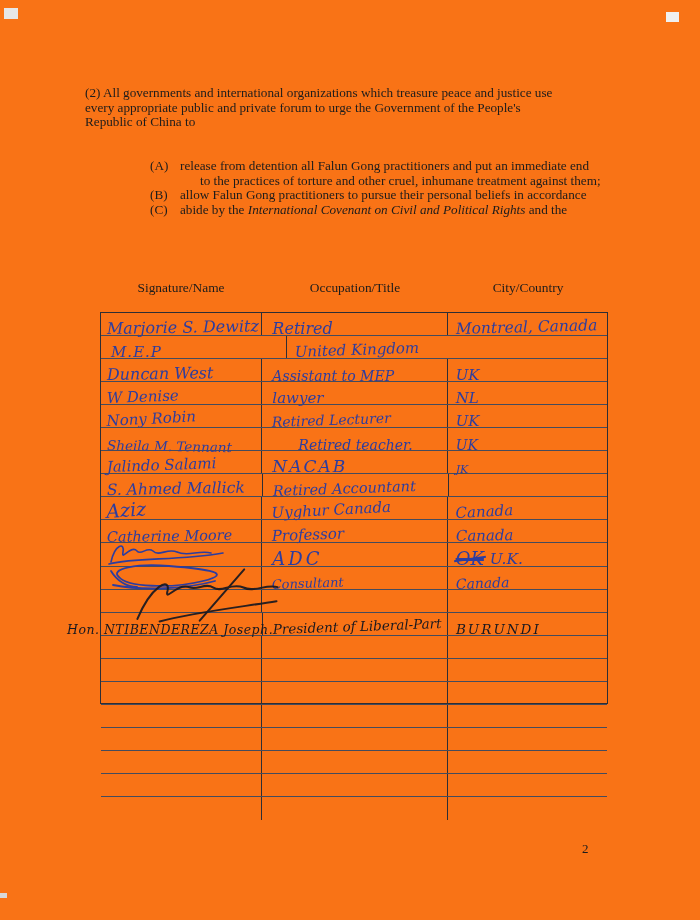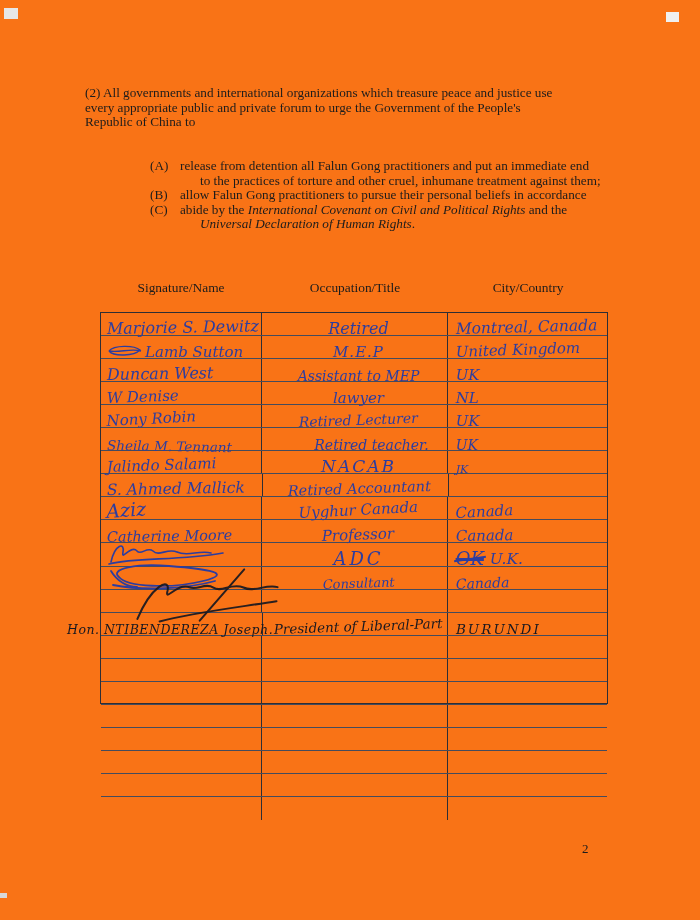--- a/index.html
+++ b/index.html
@@ -31,21 +31,21 @@
 
   
   .sig-table{
     position:absolute; left:100px; top:312px; width:508px; height:392px;
     border:1.6px solid #2e2e35; box-sizing:border-box;
   }
   .row{display:flex; height:23.05px; box-sizing:border-box; border-bottom:1.4px solid #454b5c;}
   .row:last-child{border-bottom:none;}
   .cell{box-sizing:border-box; position:relative; display:flex; align-items:flex-end; overflow:visible;}
   .c-name{width:162px; border-right:1.4px solid #2e2e35; padding:0 2px 0 6px;}
-  .c-occ {width:186px; border-right:1.4px solid #2e2e35; padding:0 2px 0 10px;justify-content:center;}
+  .c-occ {width:186px; border-right:1.4px solid #2e2e35; padding:0 2px 0 10px;}
   .c-city{width:160px; padding:0 2px 0 8px;}
 
   
   .hw{
     font-family:"DejaVu Serif", serif; font-style:italic;
     color:#2c3da0; white-space:nowrap; line-height:1;
     transform-origin:left bottom; position:relative; top:2px;
   }
   .hw-black{color:#181820;}
   .struck{position:relative; margin-right:6px; text-decoration:line-through;
@@ -78,21 +78,20 @@
         <div class="line"><span>release from detention all Falun Gong practitioners and put an immediate end</span></div>
         <div class="line l2"><span>to the practices of torture and other cruel, inhumane treatment against them;</span></div>
       </div>
       <div class="item">
         <span class="label">(B)</span>
         <div class="line"><span>allow Falun Gong practitioners to pursue their personal beliefs in accordance</span></div>
       </div>
       <div class="item">
         <span class="label">(C)</span>
         <div class="line"><span>abide by the </span><span class="it">International Covenant on Civil and Political Rights</span><span> and the</span></div>
-        <div class="line l2"><span class="it">Universal Declaration of Human Rights</span><span>.</span></div>
       </div>
     </div>
 
   <div class="thead">
     <span class="th-1">Signature/Name</span>
     <span class="th-2">Occupation/Title</span>
     <span class="th-3">City/Country</span>
   </div>
 
   <div class="sig-table" id="sigtable">
@@ -101,29 +100,20 @@
           <span class="hw" style="font-size: 16px; transform: rotate(-1deg);">Marjorie S. Dewitz</span>
         </div>
         <div class="cell c-occ">
           <span class="hw" style="font-size: 16px;">Retired</span>
         </div>
         <div class="cell c-city">
           <span class="hw" style="font-size: 15.5px; transform: rotate(-1.5deg);">Montreal, Canada</span>
         </div>
       </div>
       <div class="row">
-        <div class="cell c-name">
-          <svg class="scribble-svg" width="36" height="14" style="margin-right:2px">
-            <g fill="none" stroke="#2c3da0" stroke-width="1.4">
-              <path d="M2,7 C7,1 27,1 33,6 C27,12 7,13 2,7"></path>
-              <path d="M2,7 C12,9 24,4 34,7"></path>
-            </g>
-          </svg>
-          <span class="hw" style="font-size: 15px;">Lamb Sutton</span>
-        </div>
         <div class="cell c-occ">
           <span class="hw" style="font-size: 15px; letter-spacing: 1px;">M.E.P</span>
         </div>
         <div class="cell c-city">
           <span class="hw" style="font-size: 15px; transform: rotate(-2deg);">United Kingdom</span>
         </div>
       </div>
       <div class="row">
         <div class="cell c-name">
           <span class="hw" style="font-size: 16px; transform: rotate(-1deg);">Duncan West</span>

